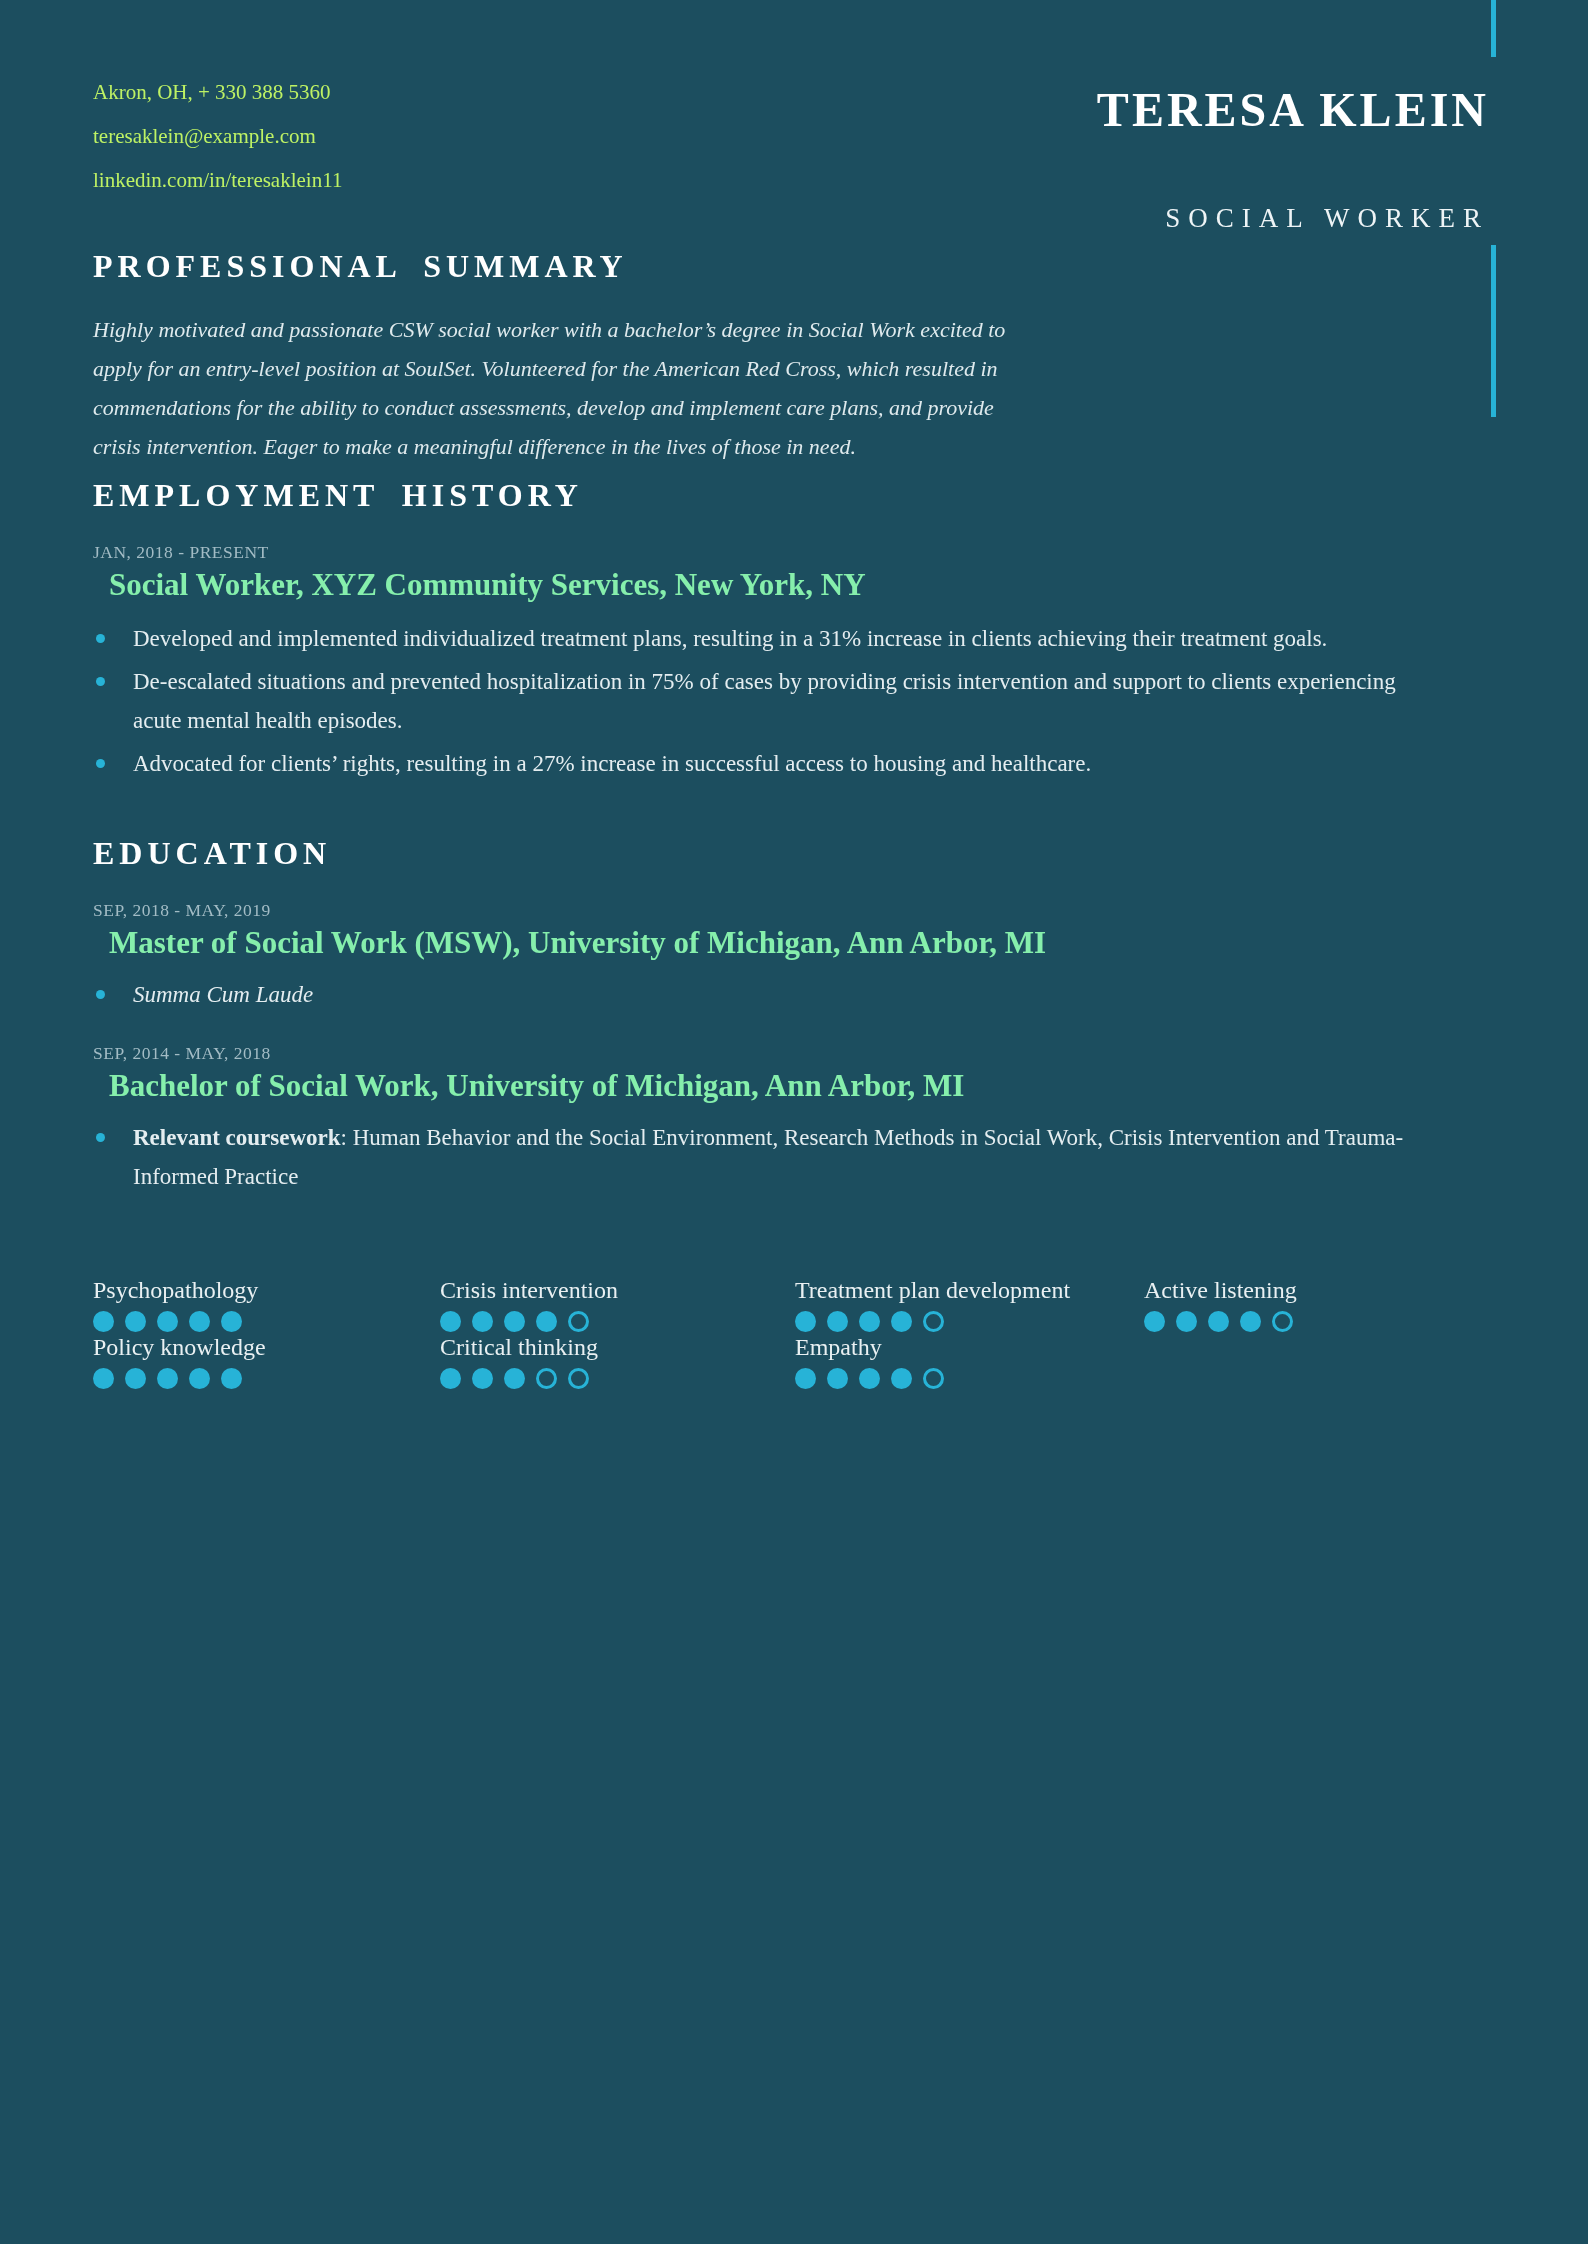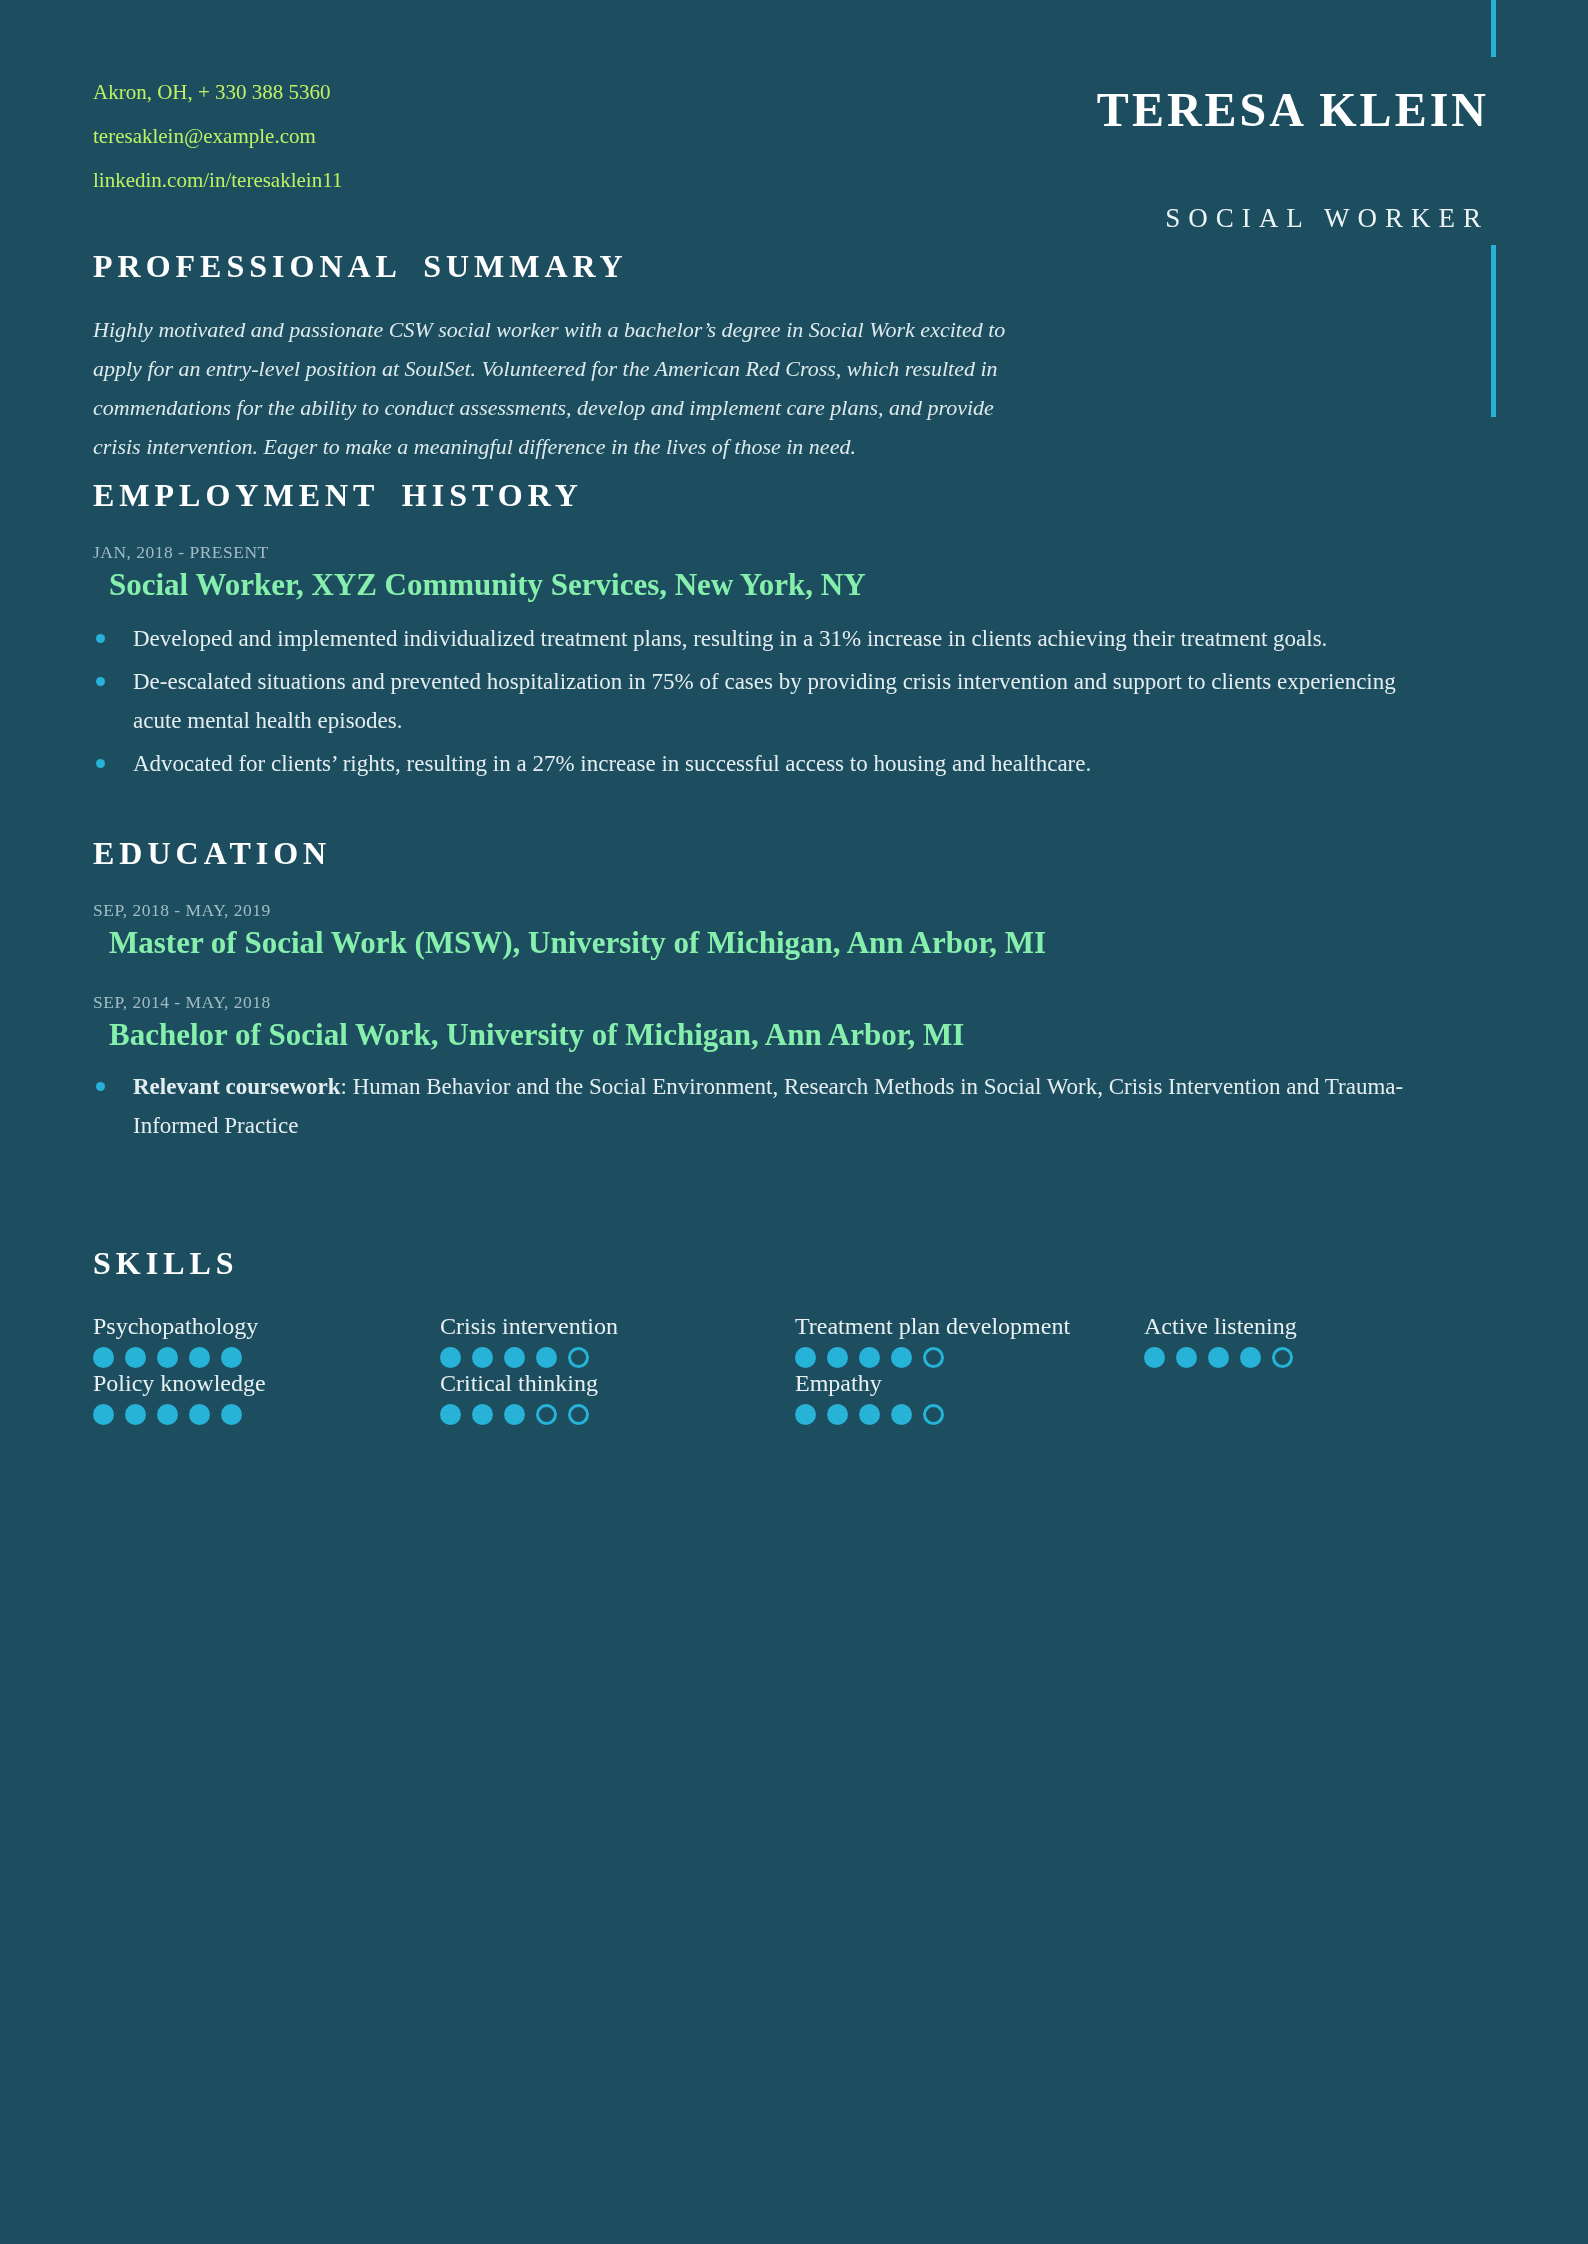--- a/index.html
+++ b/index.html
@@ -179,32 +179,34 @@
         <li><span class="dot-marker"></span><span>Advocated for clients’ rights, resulting in a 27% increase in successful access to housing and healthcare.</span></li>
       </ul>
     </div>
   </div>
 
   <div class="section education">
     <h2 class="section-heading">EDUCATION</h2>
     <div>
       <p class="entry-dates">SEP, 2018 - MAY, 2019</p>
       <h3 class="entry-title">Master of Social Work (MSW), University of Michigan, Ann Arbor, MI</h3>
+      <ul class="bullets" style="margin-top:12px">
+        <li><span class="dot-marker"></span><span class="italic">Summa Cum Laude</span></li>
+      </ul>
     </div>
     <div>
       <p class="entry-dates">SEP, 2014 - MAY, 2018</p>
       <h3 class="entry-title">Bachelor of Social Work, University of Michigan, Ann Arbor, MI</h3>
       <ul class="bullets" style="margin-top:12px">
         <li><span class="dot-marker"></span><span class="bold">Relevant coursework</span><span>: Human Behavior and the Social Environment, Research Methods in Social Work, Crisis Intervention and Trauma-Informed Practice</span></li>
       </ul>
     </div>
   </div>
 
   <div class="section skills">
-    <h2 class="section-heading">SKILLS</h2>
     <div class="skills-grid">
       <div class="skill">
         <div class="skill-name">Psychopathology</div>
         <div class="skill-dots">
             <span class="dot filled"></span>
             <span class="dot filled"></span>
             <span class="dot filled"></span>
             <span class="dot filled"></span>
             <span class="dot filled"></span>
           </div>

